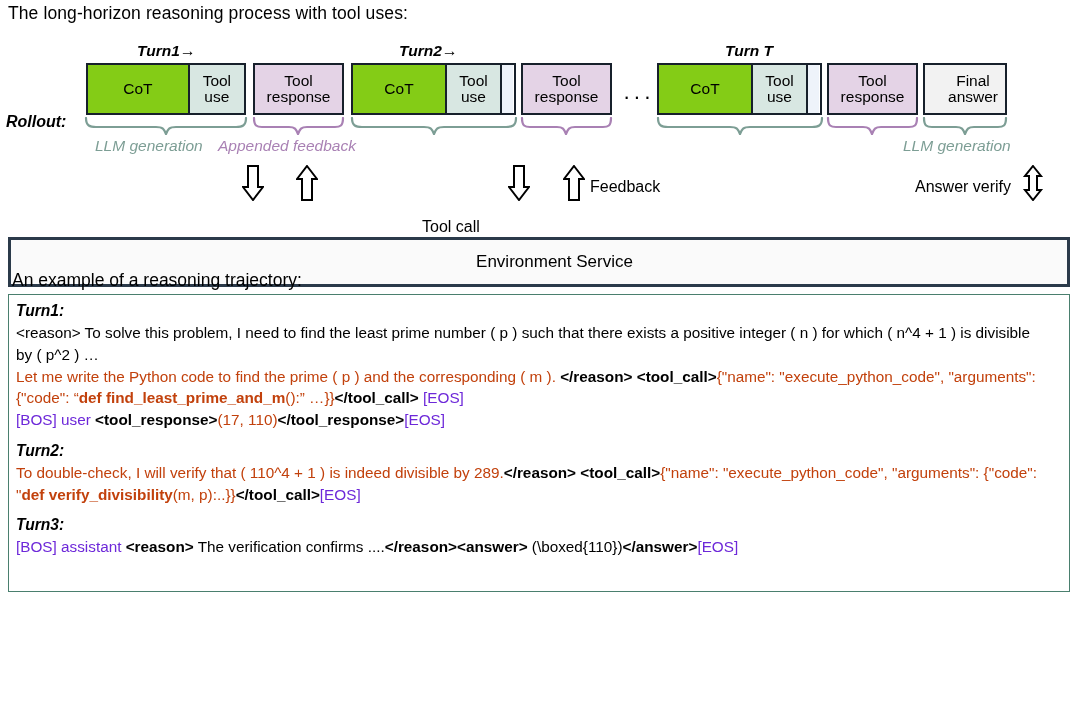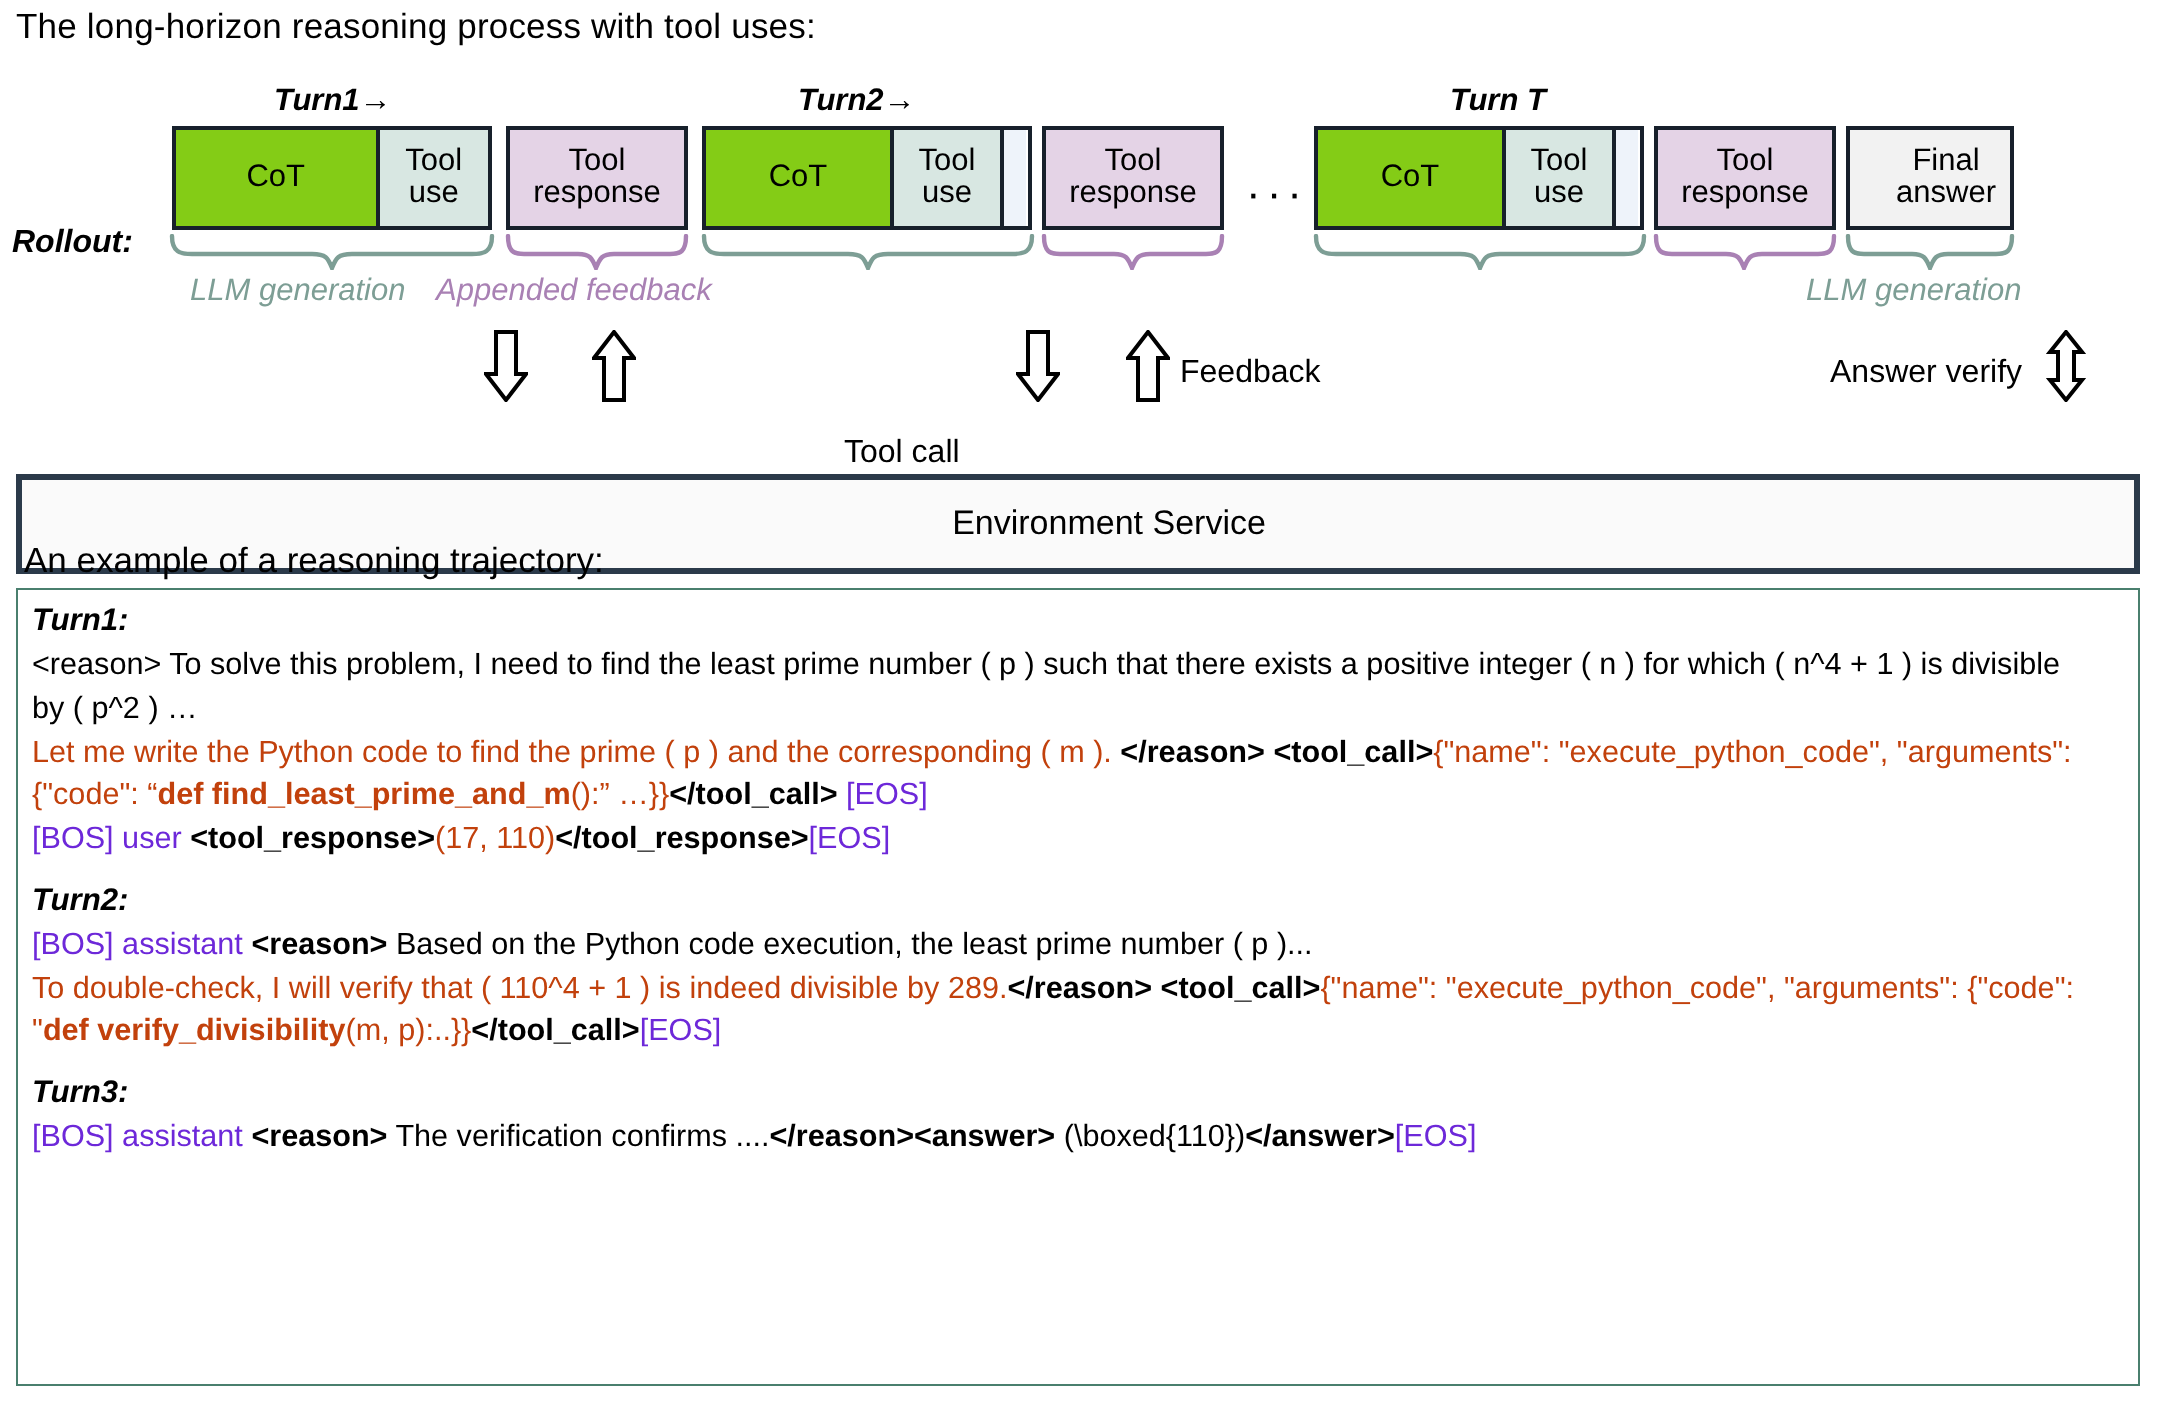--- a/index.html
+++ b/index.html
@@ -62,21 +62,21 @@
     font-size:17px;
     padding-left:31px;
   }
   .arrowlbl{position:absolute;font-size:16px;white-space:nowrap;}
 
   
   .heading2{
     position:absolute;left:12px;top:270px;font-size:17.5px;
   }
   .traj-box{
-    position:absolute;left:8px;top:294px;width:1062px;height:399px;
+    position:absolute;left:8px;top:294px;width:1062px;height:298px;
     border:1.6px solid #4a7f6e;background:#ffffff;box-sizing:border-box;
     padding:5px 19px 0 7px;
     font-size:15.3px;line-height:1.42;
   }
   .turnhdr{font-weight:bold;font-style:italic;font-size:15.6px;}
   .sp{height:9px;}
   .ln{white-space:normal;}
   .purple{color:#c2410c;}
   .green{color:#6d28d9;}
   .b{font-weight:bold;}
@@ -224,21 +224,20 @@
     <div class="turnhdr">Turn1:</div>
     <div class="ln">
       <span class="blk">&lt;reason&gt; To solve this problem, I need to find the least prime number ( p ) such that there exists a positive integer ( n ) for which ( n^4 + 1 ) is divisible by ( p^2 ) …</span>
     </div>
     <div class="ln"><span class="purple">Let me write the Python code to find the prime ( p ) and the corresponding ( m ). </span><span class="blk b">&lt;/reason&gt; &lt;tool_call&gt;</span><span class="purple">{"name": "execute_python_code", "arguments": {"code": “</span><span class="purple b">def find_least_prime_and_m</span><span class="purple">():” …}}</span><span class="blk b">&lt;/tool_call&gt; </span><span class="green">[EOS]</span></div>
     <div class="ln"><span class="green">[BOS]</span><span class="green"> user </span><span class="blk b">&lt;tool_response&gt;</span><span class="purple">(17, 110)</span><span class="blk b">&lt;/tool_response&gt;</span><span class="green">[EOS]</span></div>
 
     <div class="sp"></div>
 
     <div class="turnhdr">Turn2:</div>
-    <div class="ln"><span class="green">[BOS]</span><span class="green"> assistant </span><span class="blk b">&lt;reason&gt;</span><span class="blk"> Based on the Python code execution, the least prime number ( p )...</span></div>
     <div class="ln"><span class="purple">To double-check, I will verify that ( 110^4 + 1 ) is indeed divisible by 289.</span><span class="blk b">&lt;/reason&gt; &lt;tool_call&gt;</span><span class="purple">{"name": "execute_python_code", "arguments": {"code": "</span><span class="purple b">def verify_divisibility</span><span class="purple">(m, p):..}}</span><span class="blk b">&lt;/tool_call&gt;</span><span class="green">[EOS]</span></div>
 
     <div class="sp"></div>
 
     <div class="turnhdr">Turn3:</div>
     <div class="ln"><span class="green">[BOS]</span><span class="green"> assistant </span><span class="blk b">&lt;reason&gt;</span><span class="blk"> The verification confirms ....</span><span class="blk b">&lt;/reason&gt;&lt;answer&gt;</span><span class="blk"> (\boxed{110})</span><span class="blk b">&lt;/answer&gt;</span><span class="green">[EOS]</span></div>
   </div>
 
 
 </div>

